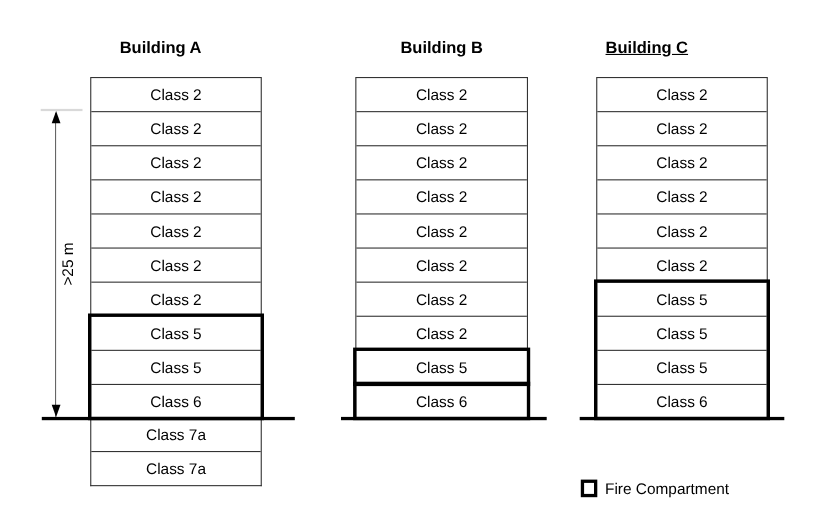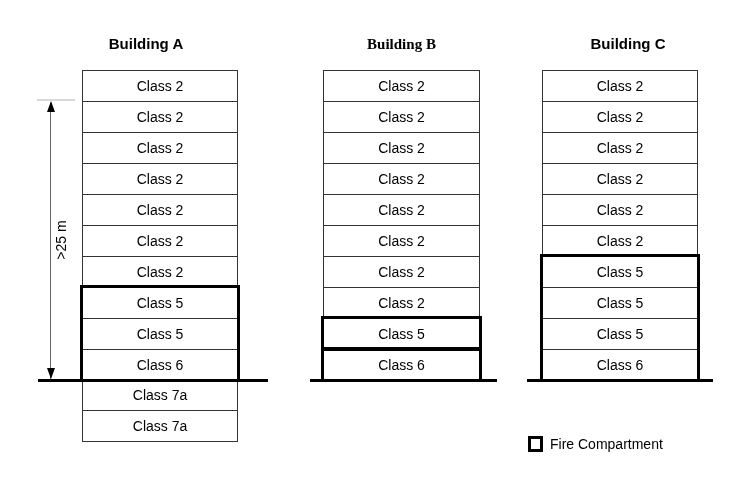--- a/index.html
+++ b/index.html
@@ -171,21 +171,21 @@
       <div class="floor-stack" style="left: 82px; top: 380px; width: 156px; height: 62px; border-top: none;">
         <div class="floor-row" style="top: 0px; height: 31px;">
           <span class="floor-label" style="line-height: 30px;">Class 7a</span>
         </div>
         <div class="floor-row last" style="top: 31px; height: 31px;">
           <span class="floor-label" style="line-height: 30px;">Class 7a</span>
         </div>
       </div>
       <div class="ground-line" style="left: 38px; width: 230px; top: 379px;"></div>
       <div class="compartment-outline" style="left: 80px; top: 285px; width: 160px; height: 97px;"></div>
-      <div class="building-title" style="left: 323px; width: 157px; font-family: Liberation Serif, serif;">Building B</div>
+      <div class="building-title" style="left: 323px; width: 157px;">Building B</div>
       <div class="floor-stack" style="left: 323px; top: 70px; width: 157px; height: 310px;">
         <div class="floor-row" style="top: 0px; height: 31px;">
           <span class="floor-label" style="line-height: 30px;">Class 2</span>
         </div>
         <div class="floor-row" style="top: 31px; height: 31px;">
           <span class="floor-label" style="line-height: 30px;">Class 2</span>
         </div>
         <div class="floor-row" style="top: 62px; height: 31px;">
           <span class="floor-label" style="line-height: 30px;">Class 2</span>
         </div>
@@ -207,21 +207,21 @@
         <div class="floor-row" style="top: 248px; height: 31px;">
           <span class="floor-label" style="line-height: 30px;">Class 5</span>
         </div>
         <div class="floor-row last" style="top: 279px; height: 31px;">
           <span class="floor-label" style="line-height: 30px;">Class 6</span>
         </div>
       </div>
       <div class="ground-line" style="left: 310px; width: 187px; top: 379px;"></div>
       <div class="compartment-outline" style="left: 321px; top: 316px; width: 161px; height: 35px;"></div>
       <div class="compartment-outline" style="left: 321px; top: 347px; width: 161px; height: 35px;"></div>
-      <div class="building-title" style="left: 550px; width: 156px;">Building C</div>
+      <div class="building-title" style="left: 510px; width: 156px; text-decoration: underline;">Building C</div>
       <div class="floor-stack" style="left: 542px; top: 70px; width: 156px; height: 310px;">
         <div class="floor-row" style="top: 0px; height: 31px;">
           <span class="floor-label" style="line-height: 30px;">Class 2</span>
         </div>
         <div class="floor-row" style="top: 31px; height: 31px;">
           <span class="floor-label" style="line-height: 30px;">Class 2</span>
         </div>
         <div class="floor-row" style="top: 62px; height: 31px;">
           <span class="floor-label" style="line-height: 30px;">Class 2</span>
         </div>

